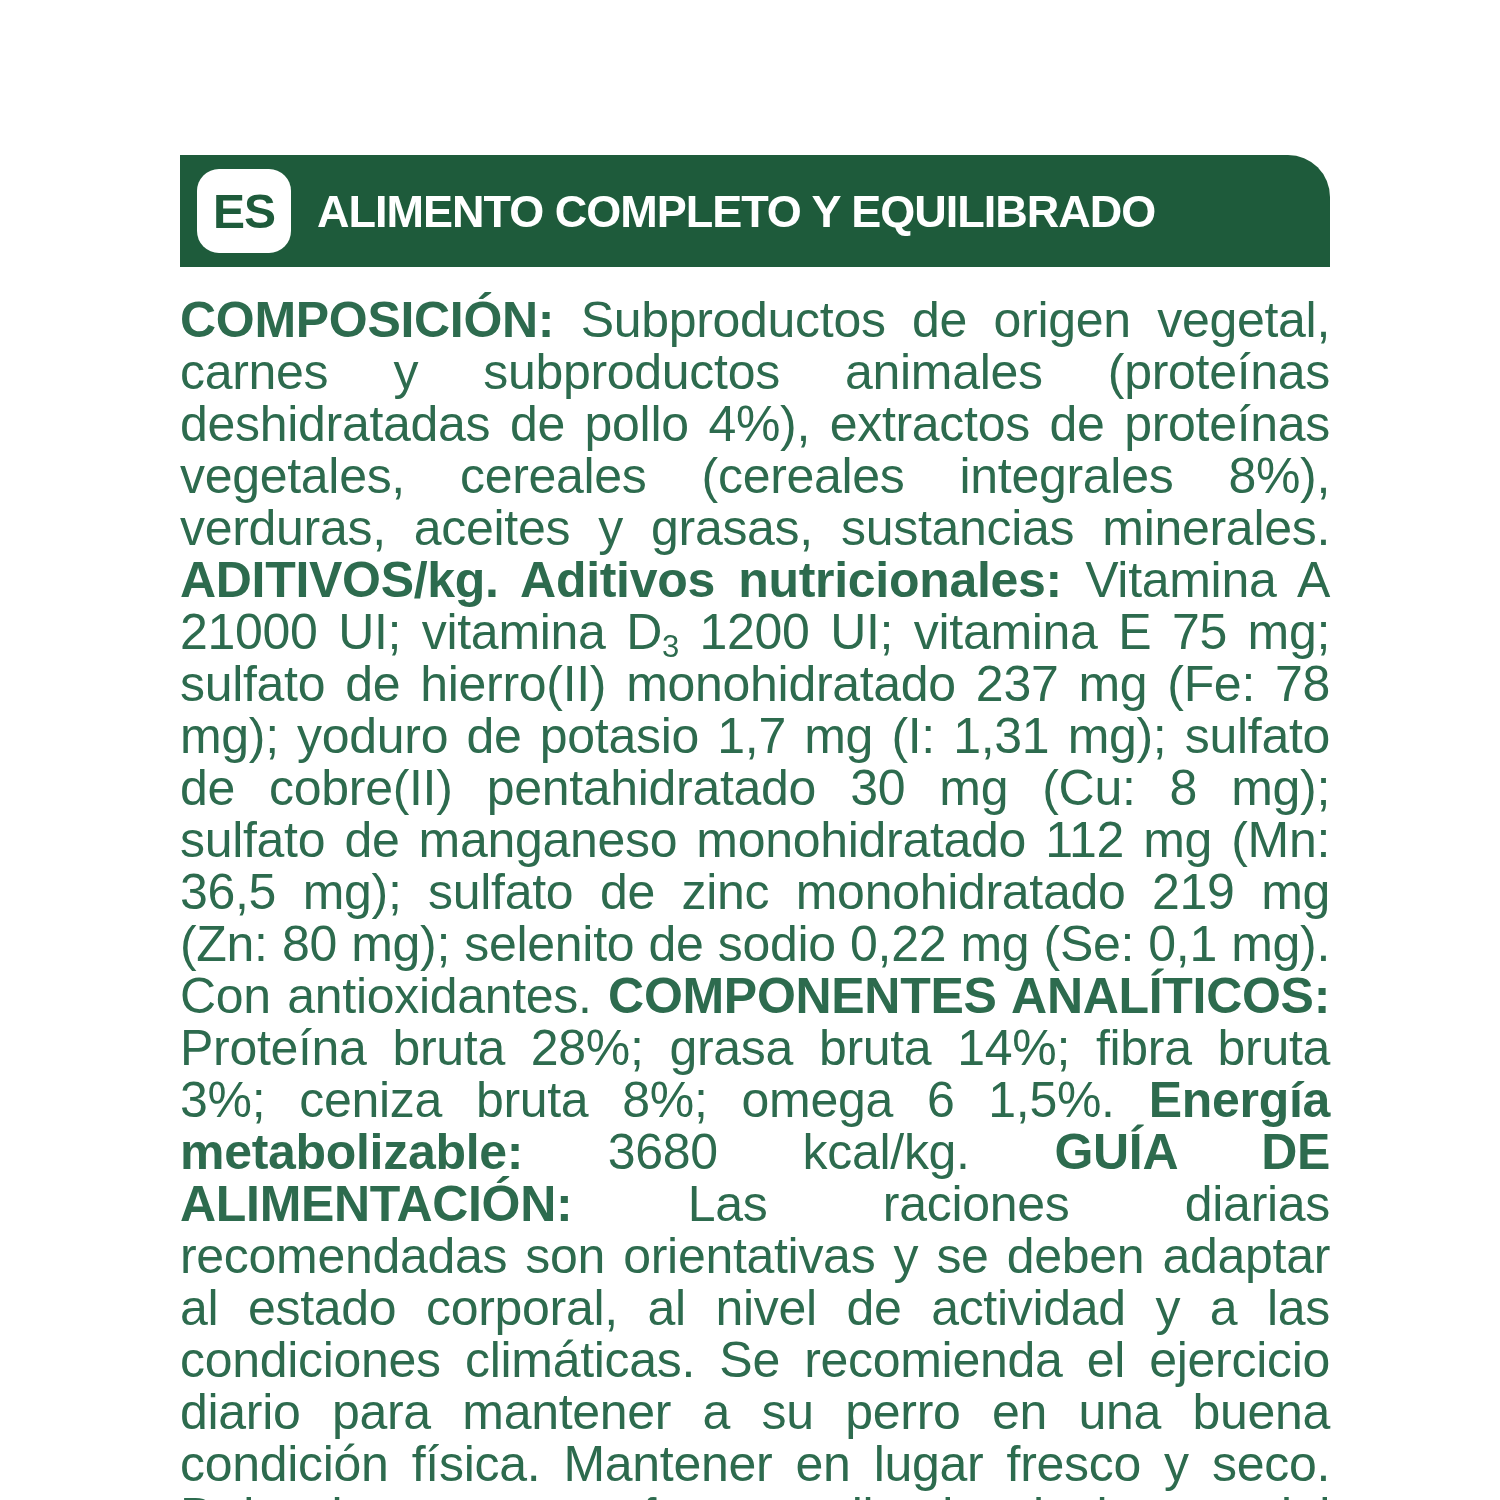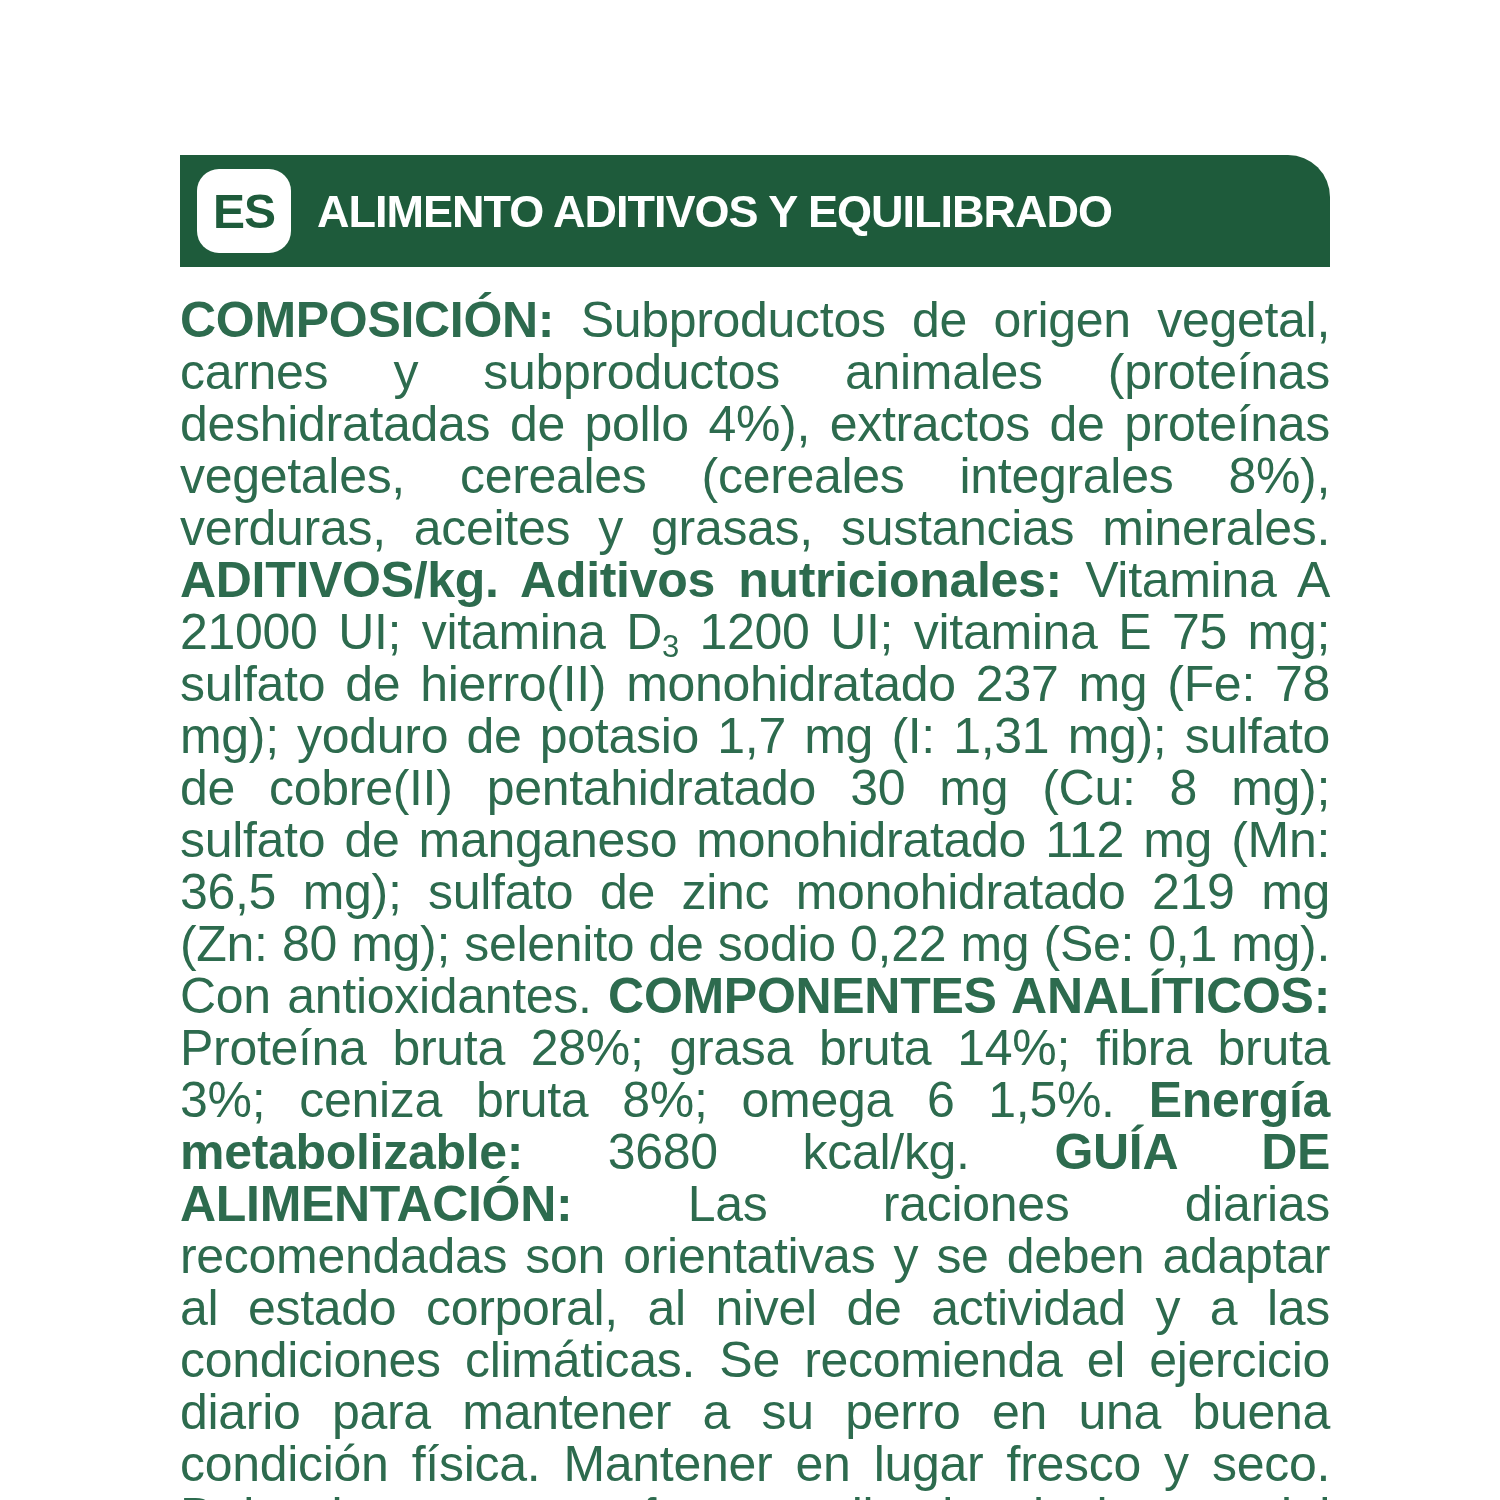--- a/index.html
+++ b/index.html
@@ -67,19 +67,19 @@
   }
 </style>
 </head>
 <body>
 
 <div class="page">
 
   <div class="header-bar">
     <div class="lang-badge">ES</div>
     <div class="header-title">
-      <div>ALIMENTO ADITIVOS Y EQUILIBRADO</div>
+      <div>ALIMENTO COMPLETO Y EQUILIBRADO</div>
     </div>
   </div>
 
   <p class="body-text"><span class="bold">COMPOSICIÓN: </span><span>Subproductos de origen vegetal, carnes y subproductos animales (proteínas deshidratadas de pollo 4%), extractos de proteínas vegetales, cereales (cereales integrales 8%), verduras, aceites y grasas, sustancias minerales. </span><span class="bold">ADITIVOS/kg. </span><span class="bold">Aditivos nutricionales: </span><span>Vitamina A 21000 UI; vitamina D</span><sub>3</sub><span> 1200 UI; vitamina E 75 mg; sulfato de hierro(II) monohidratado 237 mg (Fe: 78 mg); yoduro de potasio 1,7 mg (I: 1,31 mg); sulfato de cobre(II) pentahidratado 30 mg (Cu: 8 mg); sulfato de manganeso monohidratado 112 mg (Mn: 36,5 mg); sulfato de zinc monohidratado 219 mg (Zn: 80 mg); selenito de sodio 0,22 mg (Se: 0,1 mg). Con antioxidantes. </span><span class="bold">COMPONENTES ANALÍTICOS: </span><span>Proteína bruta 28%; grasa bruta 14%; fibra bruta 3%; ceniza bruta 8%; omega 6 1,5%. </span><span class="bold">Energía metabolizable: </span><span>3680 kcal/kg. </span><span class="bold">GUÍA DE ALIMENTACIÓN: </span><span>Las raciones diarias recomendadas son orientativas y se deben adaptar al estado corporal, al nivel de actividad y a las condiciones climáticas. Se recomienda el ejercicio diario para mantener a su perro en una buena condición física. Mantener en lugar fresco y seco. Deje siempre agua fresca y limpia al alcance del animal. Utilizar preferentemente antes de: Ver fecha, nº de registro y nº de lote en el envase. Fabricado en la UE / Distribuido por: Affinity Petcare S.A. Plaça Europa, 54, 08902 L'Hospitalet de Llobregat (España).</span></p>
 
 </div>
 
 </body></html>

